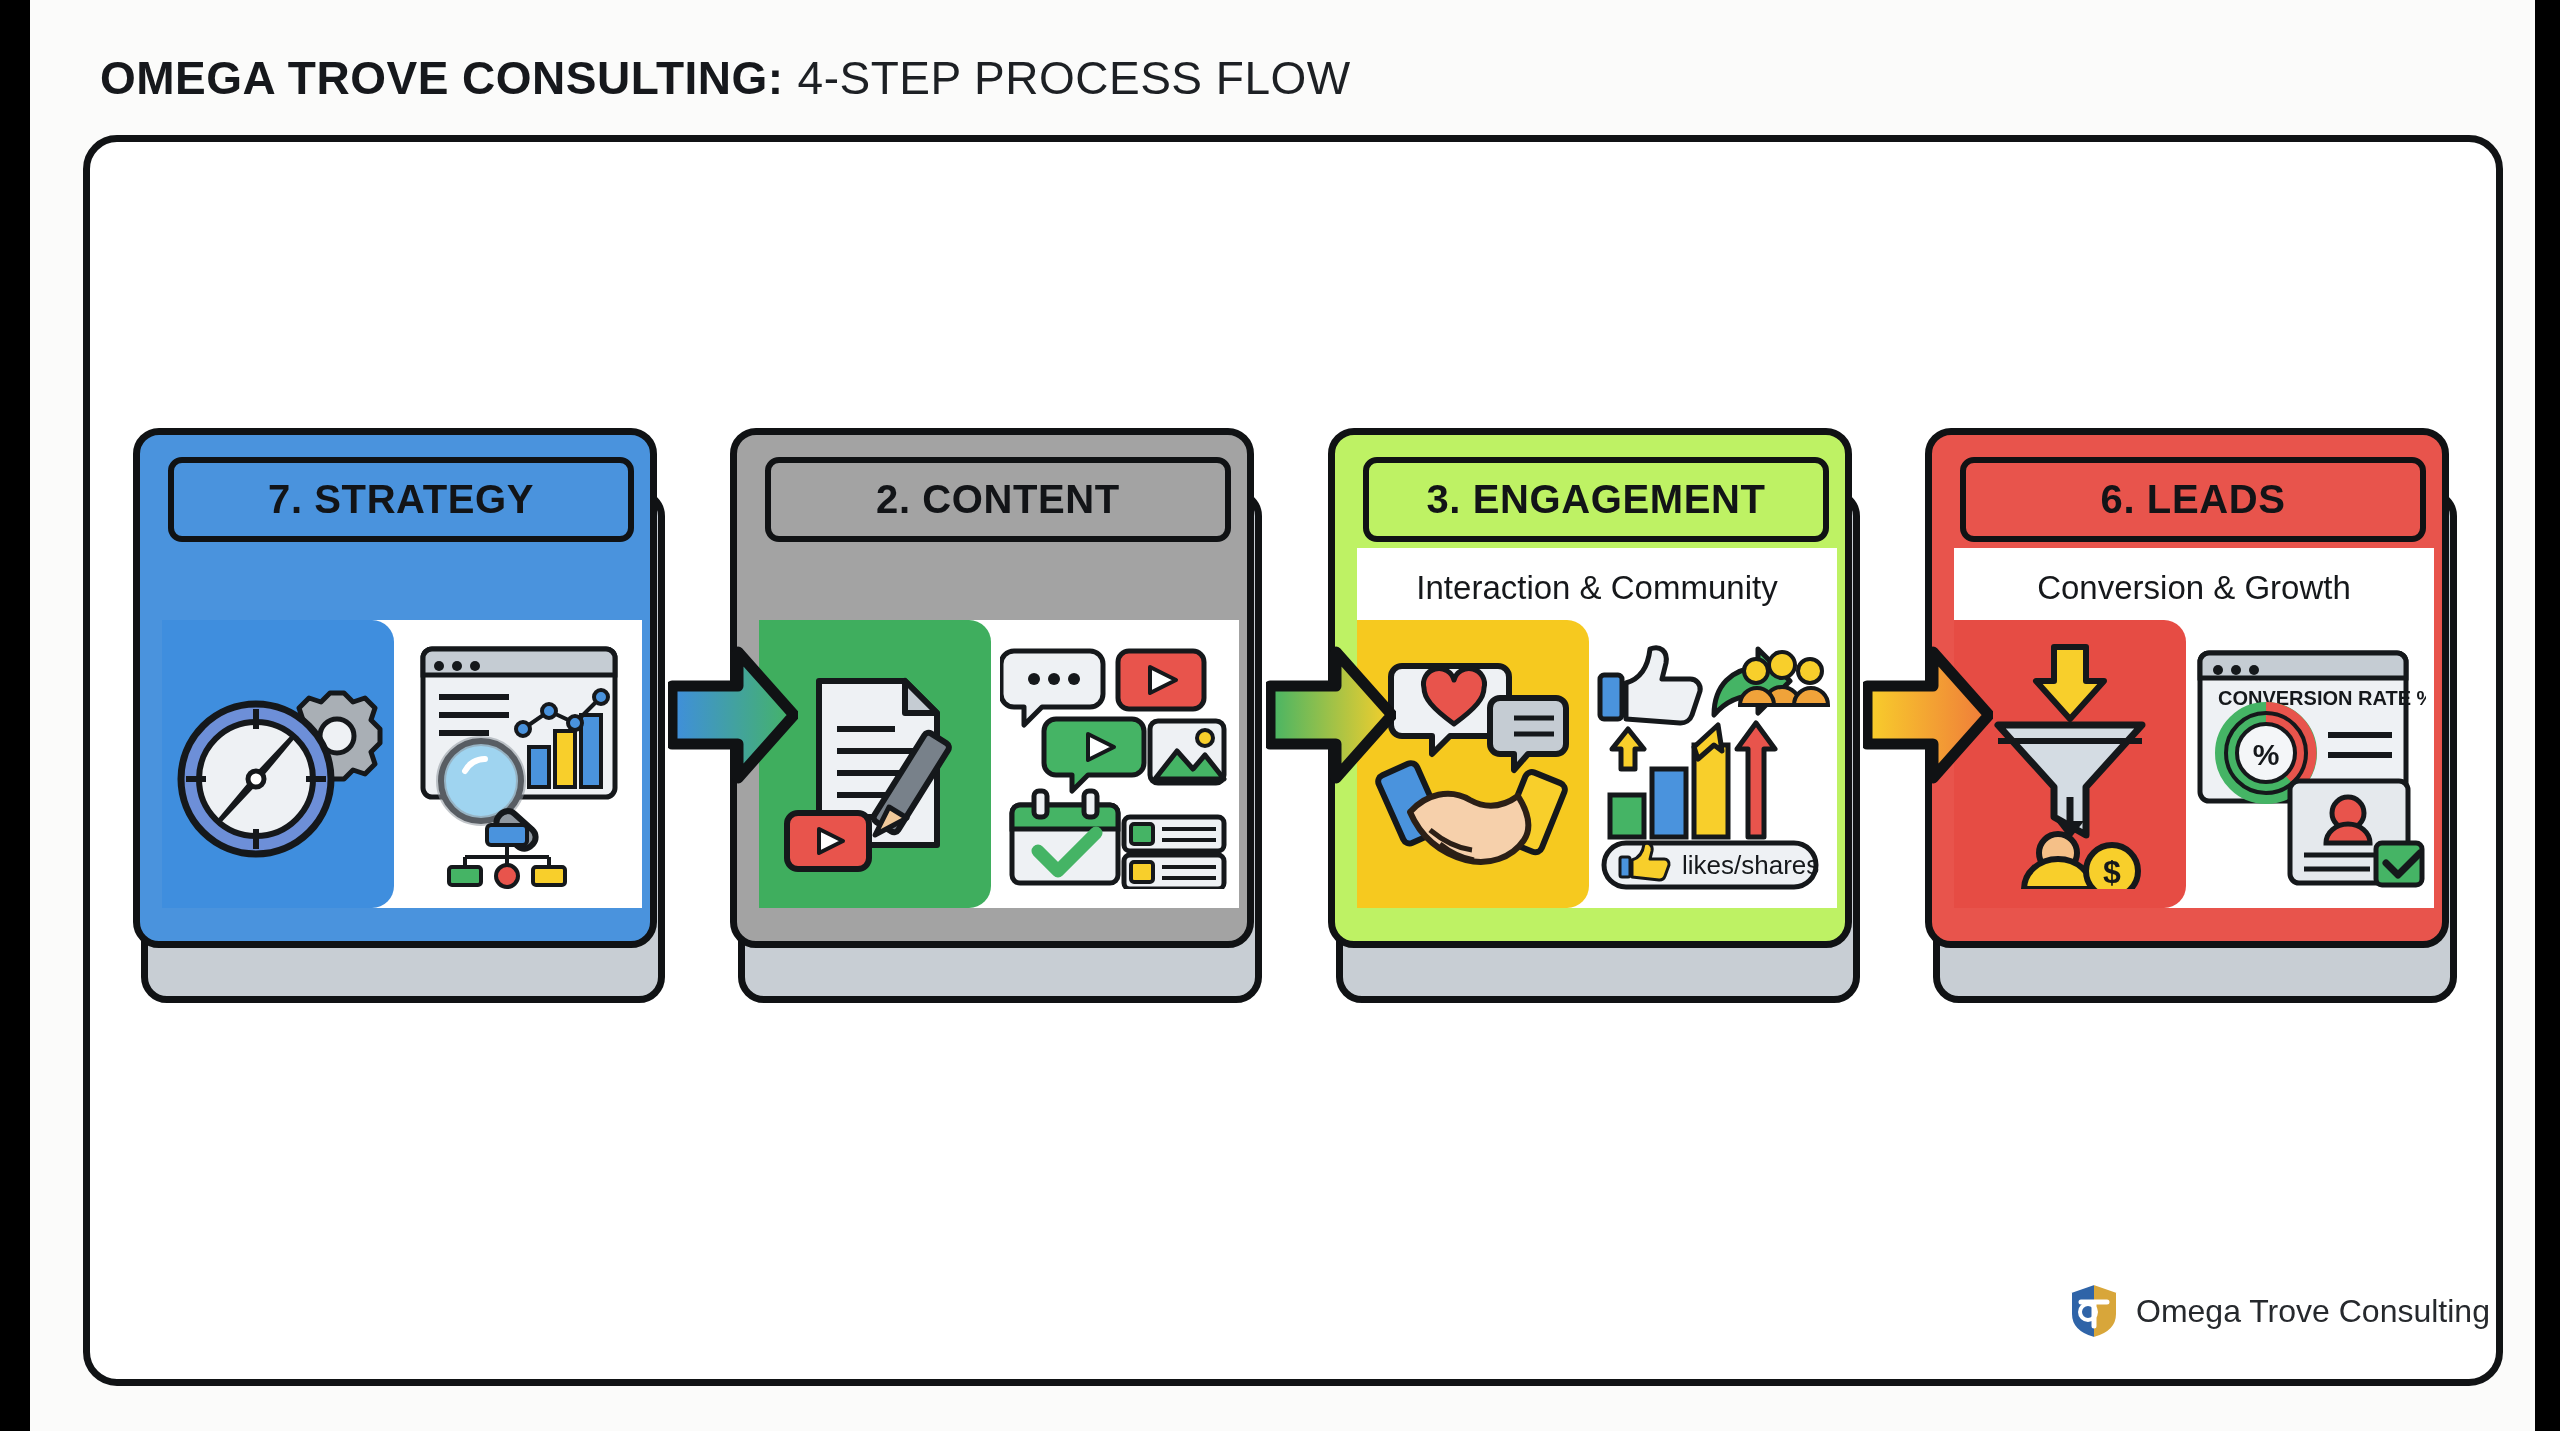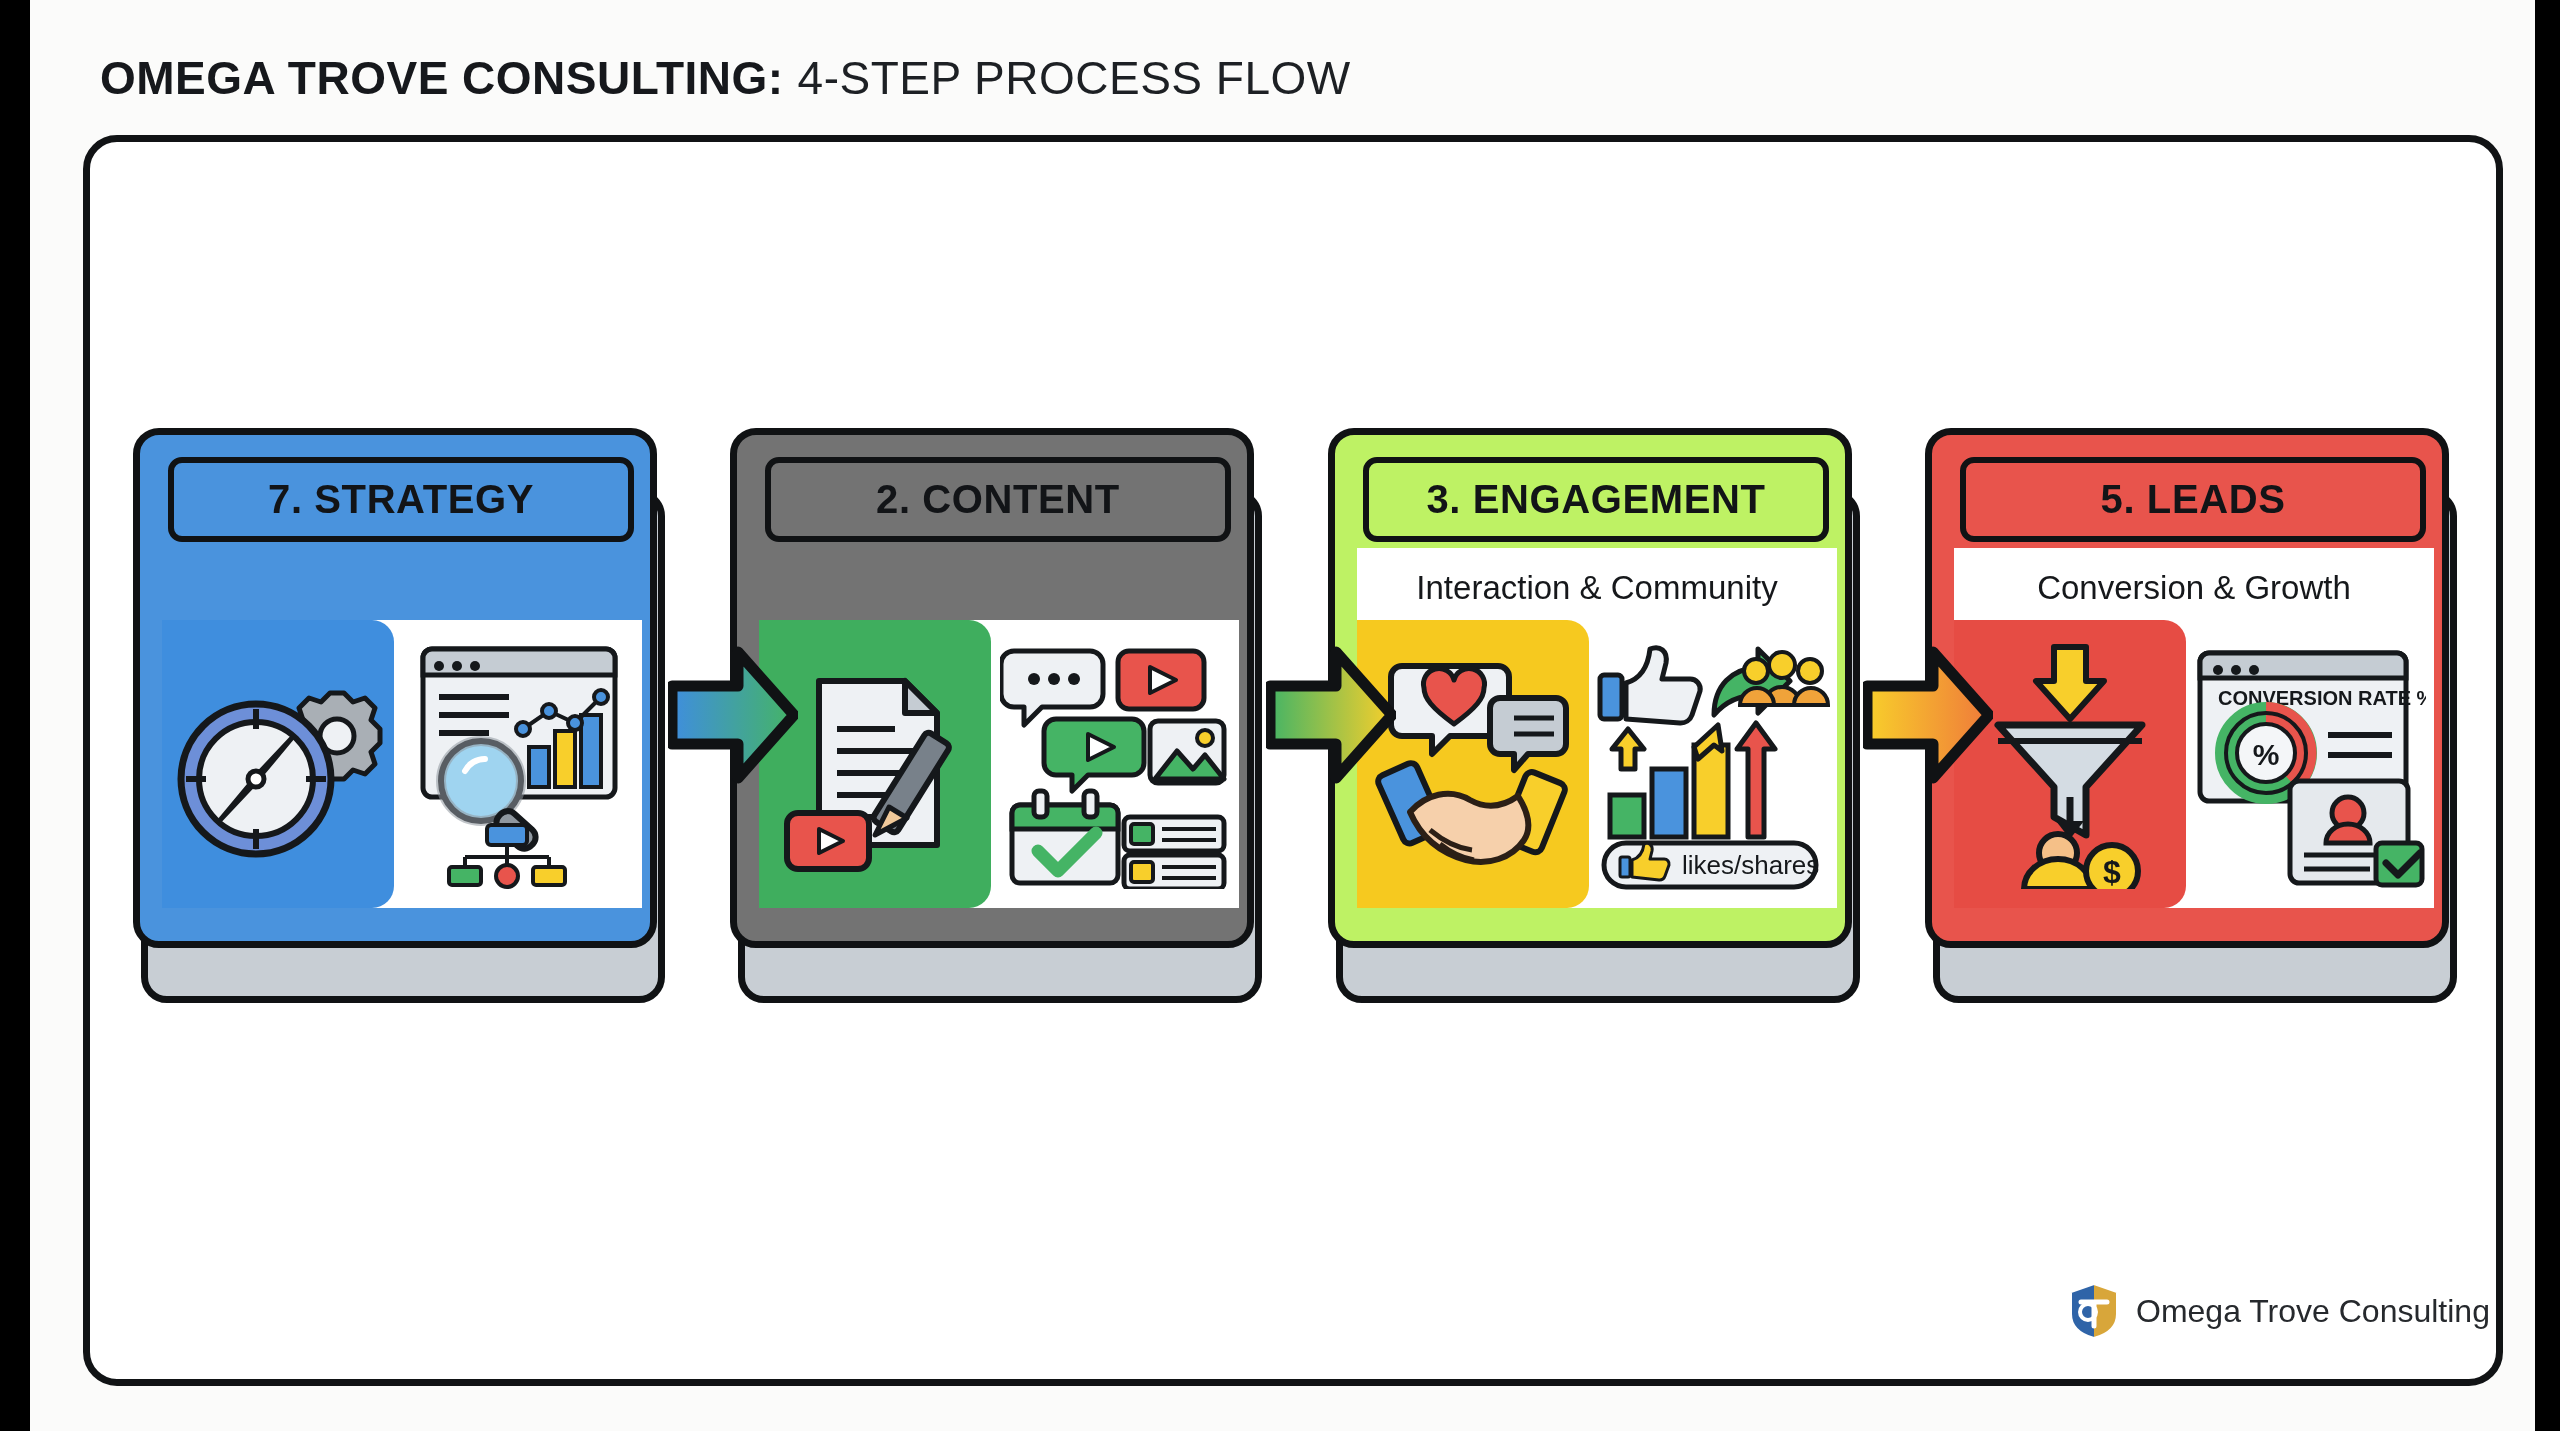--- a/index.html
+++ b/index.html
@@ -123,21 +123,21 @@
   .body-right {
     position: relative;
     width: 248px; height: 288px;
     background: #ffffff;
     display: flex; align-items: center; justify-content: center;
   }
 
   
   .theme-blue   .card, .theme-blue   .card-head { background: #4a93dd; }
   .theme-blue   .body-left { background: #3f8ede; }
-  .theme-green  .card, .theme-green  .card-head { background: #737373; }
+  .theme-green  .card, .theme-green  .card-head { background: #a3a3a3; }
   .theme-green  .body-left { background: #3fae5e; }
   .theme-yellow .card, .theme-yellow .card-head { background: #bef264; }
   .theme-yellow .body-left { background: #f6c91f; }
   .theme-red    .card, .theme-red    .card-head { background: #e8544c; }
   .theme-red    .body-left { background: #e64c44; }
 
   
   .connector {
     position: absolute;
     top: 640px;
@@ -383,21 +383,21 @@
             </svg>
           </div>
         </div>
       </div>
     </div>
 
     <div class="step theme-red" style="pointer-events:auto;">
       <div class="card-base"></div>
       <div class="card">
         <div class="card-head">
-          <span>5. LEADS</span>
+          <span>6. LEADS</span>
         </div>
         <div class="card-sub">
           <span>Conversion &amp; Growth</span>
         </div>
         <div class="card-body">
           <div class="body-left">
             <svg width="200" height="250" viewBox="0 0 200 250">
               <g>
                 <path d="M84 8 h32 v34 h18 l-34 38 l-34 -38 h18 z" fill="#f8cf2b" stroke="#15181b" stroke-width="6" stroke-linejoin="round"></path>
               </g>

